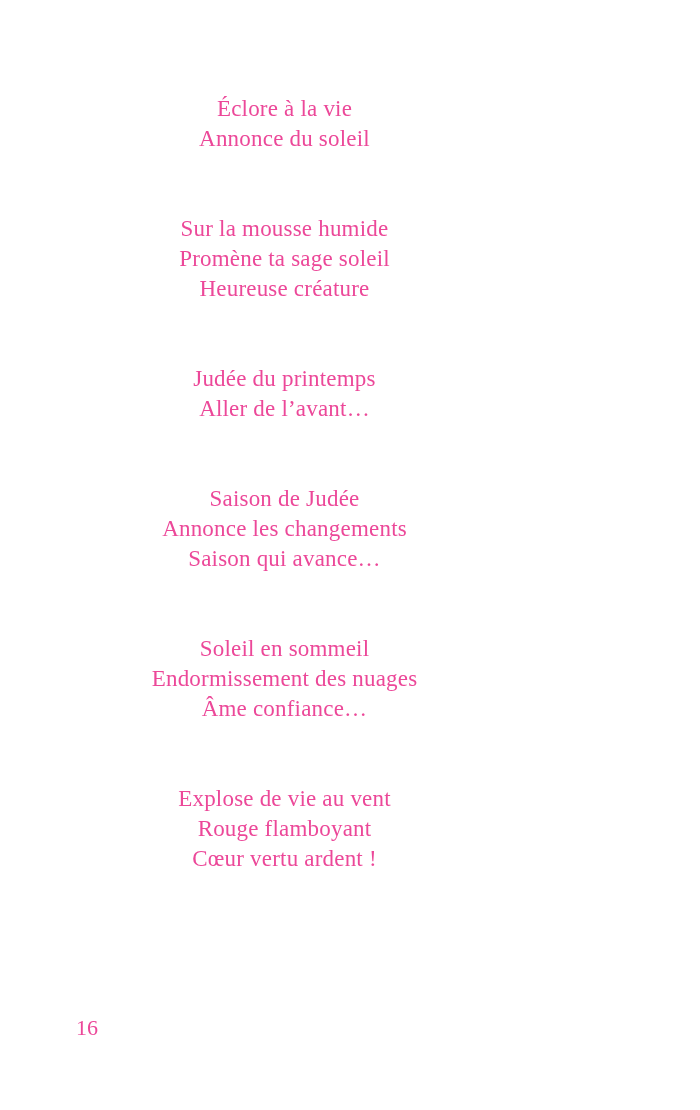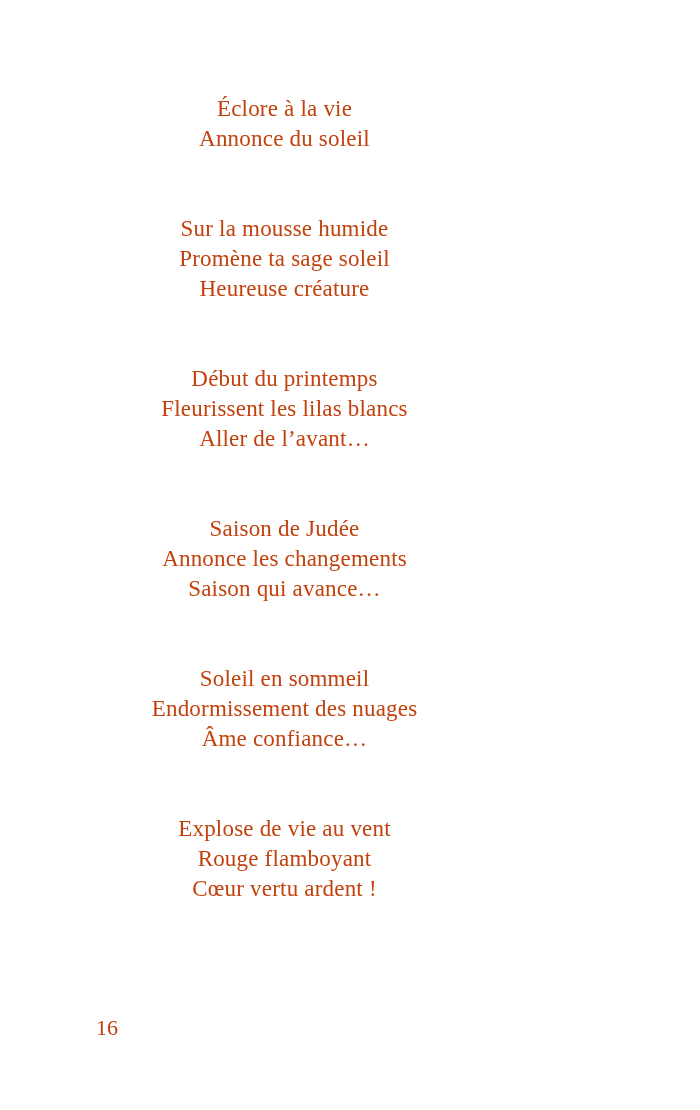--- a/index.html
+++ b/index.html
@@ -7,38 +7,38 @@
     padding: 0;
     background: #ffffff;
   }
   .page {
     position: relative;
     width: 569px;
     height: 1110px;
     background: #ffffff;
     overflow: hidden;
     font-family: "Liberation Serif", "DejaVu Serif", serif;
-    color: #c2410c;
+    color: #ec4899;
   }
   .poem {
     padding-top: 94px;
     text-align: center;
   }
   .stanza {
     margin: 0 0 60px 0;
   }
   .poem-line {
     font-size: 23px;
     line-height: 30px;
     white-space: pre;
     letter-spacing: 0.2px;
   }
   .page-number {
     position: absolute;
-    left: 96px;
+    left: 76px;
     top: 1013px;
     font-size: 22px;
     line-height: 30px;
     text-align: right;
   }
 </style>
 </head>
 <body>
 
 <div class="page">
@@ -50,22 +50,21 @@
       <div class="poem-line">Annonce du soleil</div>
     </div>
 
     <div class="stanza">
       <div class="poem-line">Sur la mousse humide</div>
       <div class="poem-line">Promène ta sage soleil</div>
       <div class="poem-line">Heureuse créature</div>
     </div>
 
     <div class="stanza">
-      <div class="poem-line">Début du printemps</div>
-      <div class="poem-line">Fleurissent les lilas blancs</div>
+      <div class="poem-line">Judée du printemps</div>
       <div class="poem-line">Aller de l’avant…</div>
     </div>
 
     <div class="stanza">
       <div class="poem-line">Saison de Judée</div>
       <div class="poem-line">Annonce les changements</div>
       <div class="poem-line">Saison qui avance…</div>
     </div>
 
     <div class="stanza">

